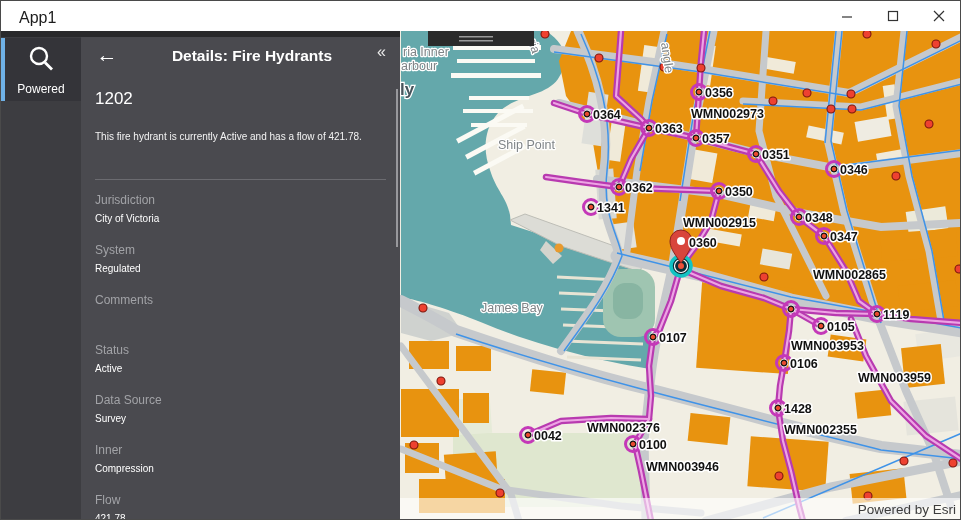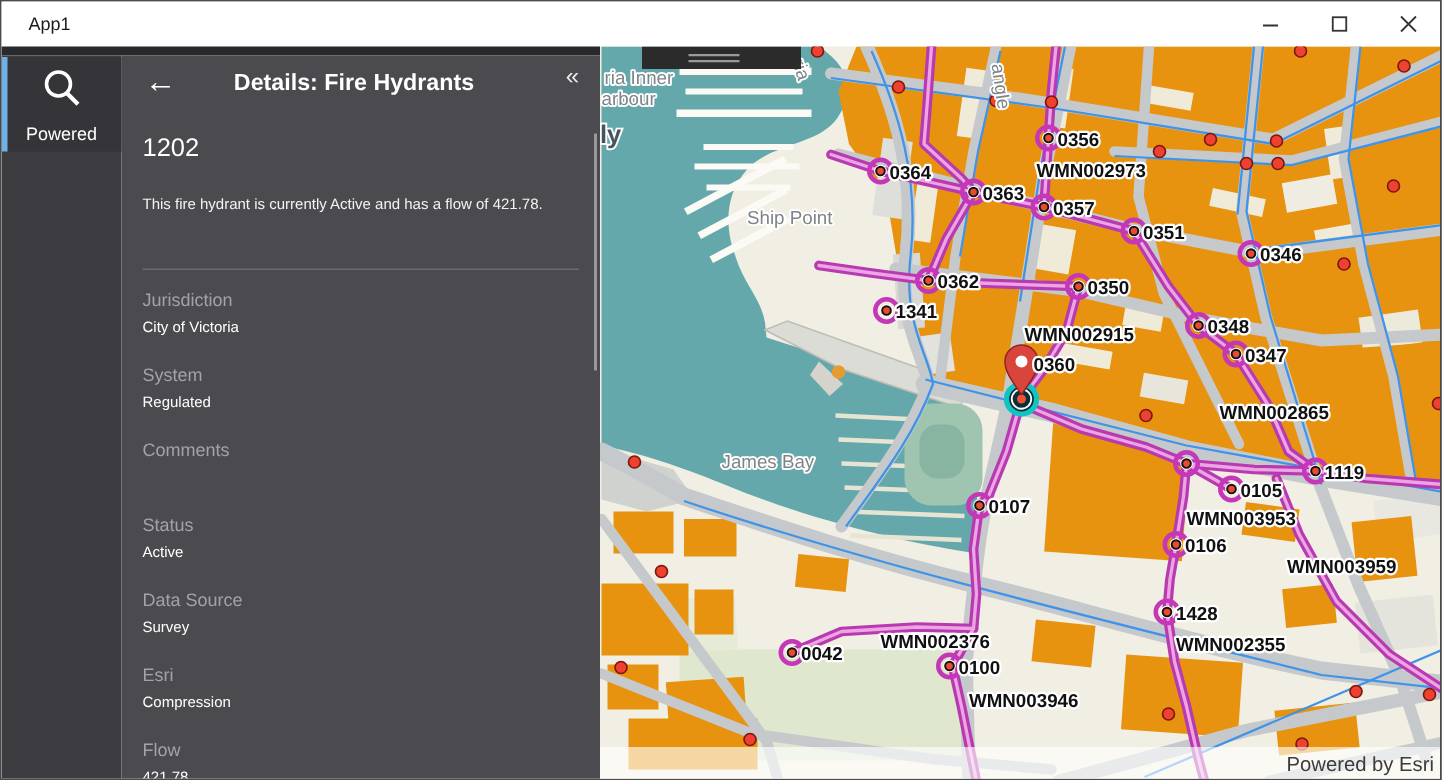--- a/index.html
+++ b/index.html
@@ -1,33 +1,33 @@
 <!DOCTYPE html>
 <html><head>
 <meta charset="utf-8">
 <style>
   html,body{margin:0;padding:0;background:#222;}
   .app{position:relative;width:961px;height:520px;background:#fff;overflow:hidden;
        font-family:"Liberation Sans",sans-serif;border:1px solid #4a4a4a;box-sizing:border-box;}
   
   .titlebar{position:absolute;left:0;top:0;width:961px;height:30px;background:#fff;}
-  .titlebar .apptitle{position:absolute;left:18px;top:8px;font-size:12px;color:#1c1c1c;}
+  .titlebar .apptitle{position:absolute;left:18px;top:8px;font-size:16px;color:#1c1c1c;}
   .winbtn{position:absolute;top:0;width:46px;height:30px;display:flex;align-items:center;justify-content:center;}
   .wb-min{right:92px}.wb-max{right:46px}.wb-close{right:0}
   
   .topstrip{position:absolute;left:0;top:30px;width:399px;height:6px;background:#29292b;}
   .rail{position:absolute;left:0;top:36px;width:80px;height:484px;background:#3d3d41;}
   .railtile{position:absolute;left:0;top:1px;width:80px;height:63px;background:#343439;}
   .railaccent{position:absolute;left:0;top:0;width:4px;height:63px;background:#6fb1e6;}
   .railicon{position:absolute;left:0;top:6px;width:80px;text-align:center;}
   .raillabel{position:absolute;left:0;top:44px;width:80px;text-align:center;color:#fff;font-size:12px;}
   
   .panel{position:absolute;left:80px;top:36px;width:319px;height:484px;background:#4a4a4f;overflow:hidden;color:#fff;}
   .backbtn{position:absolute;left:10px;top:2px;width:32px;height:32px;color:#fff;font-size:21px;line-height:32px;text-align:center;}
-  .ptitle{position:absolute;left:40px;top:10px;width:230px;text-align:center;font-size:15.5px;font-weight:700;color:#fff;}
+  .ptitle{position:absolute;left:56px;top:10px;width:230px;text-align:center;font-size:15.5px;font-weight:700;color:#fff;}
   .collapsebtn{position:absolute;right:14px;top:6px;font-size:16px;color:#eaeaea;}
   .pheading{position:absolute;left:14px;top:52px;font-size:17px;font-weight:400;}
   .pdesc{position:absolute;left:14px;top:91px;width:292px;font-size:10px;line-height:17px;color:#f3f3f3;}
   .pdivider{position:absolute;left:14px;top:142px;width:291px;border-top:1px solid #6b6b70;}
   .field{position:absolute;left:14px;width:290px;}
   .flabel{font-size:12px;color:#a2a3a7;}
   .fvalue{font-size:10px;color:#ffffff;margin-top:6px;}
   .f0{top:156px}.f1{top:206px}.f2{top:256px}.f3{top:306px}.f4{top:356px}.f5{top:406px}.f6{top:456px}
   .scrollthumb{position:absolute;left:315px;top:52px;width:2px;height:158px;background:#98989c;}
   
@@ -100,21 +100,21 @@
     </div>
     <div class="field f3">
       <div class="flabel">Status</div>
       <div class="fvalue">Active</div>
     </div>
     <div class="field f4">
       <div class="flabel">Data Source</div>
       <div class="fvalue">Survey</div>
     </div>
     <div class="field f5">
-      <div class="flabel">Esri</div>
+      <div class="flabel">Inner</div>
       <div class="fvalue">Compression</div>
     </div>
     <div class="field f6">
       <div class="flabel">Flow</div>
       <div class="fvalue">421.78</div>
     </div>
     <div class="scrollthumb"></div>
   </div>
 
   <div class="map">

